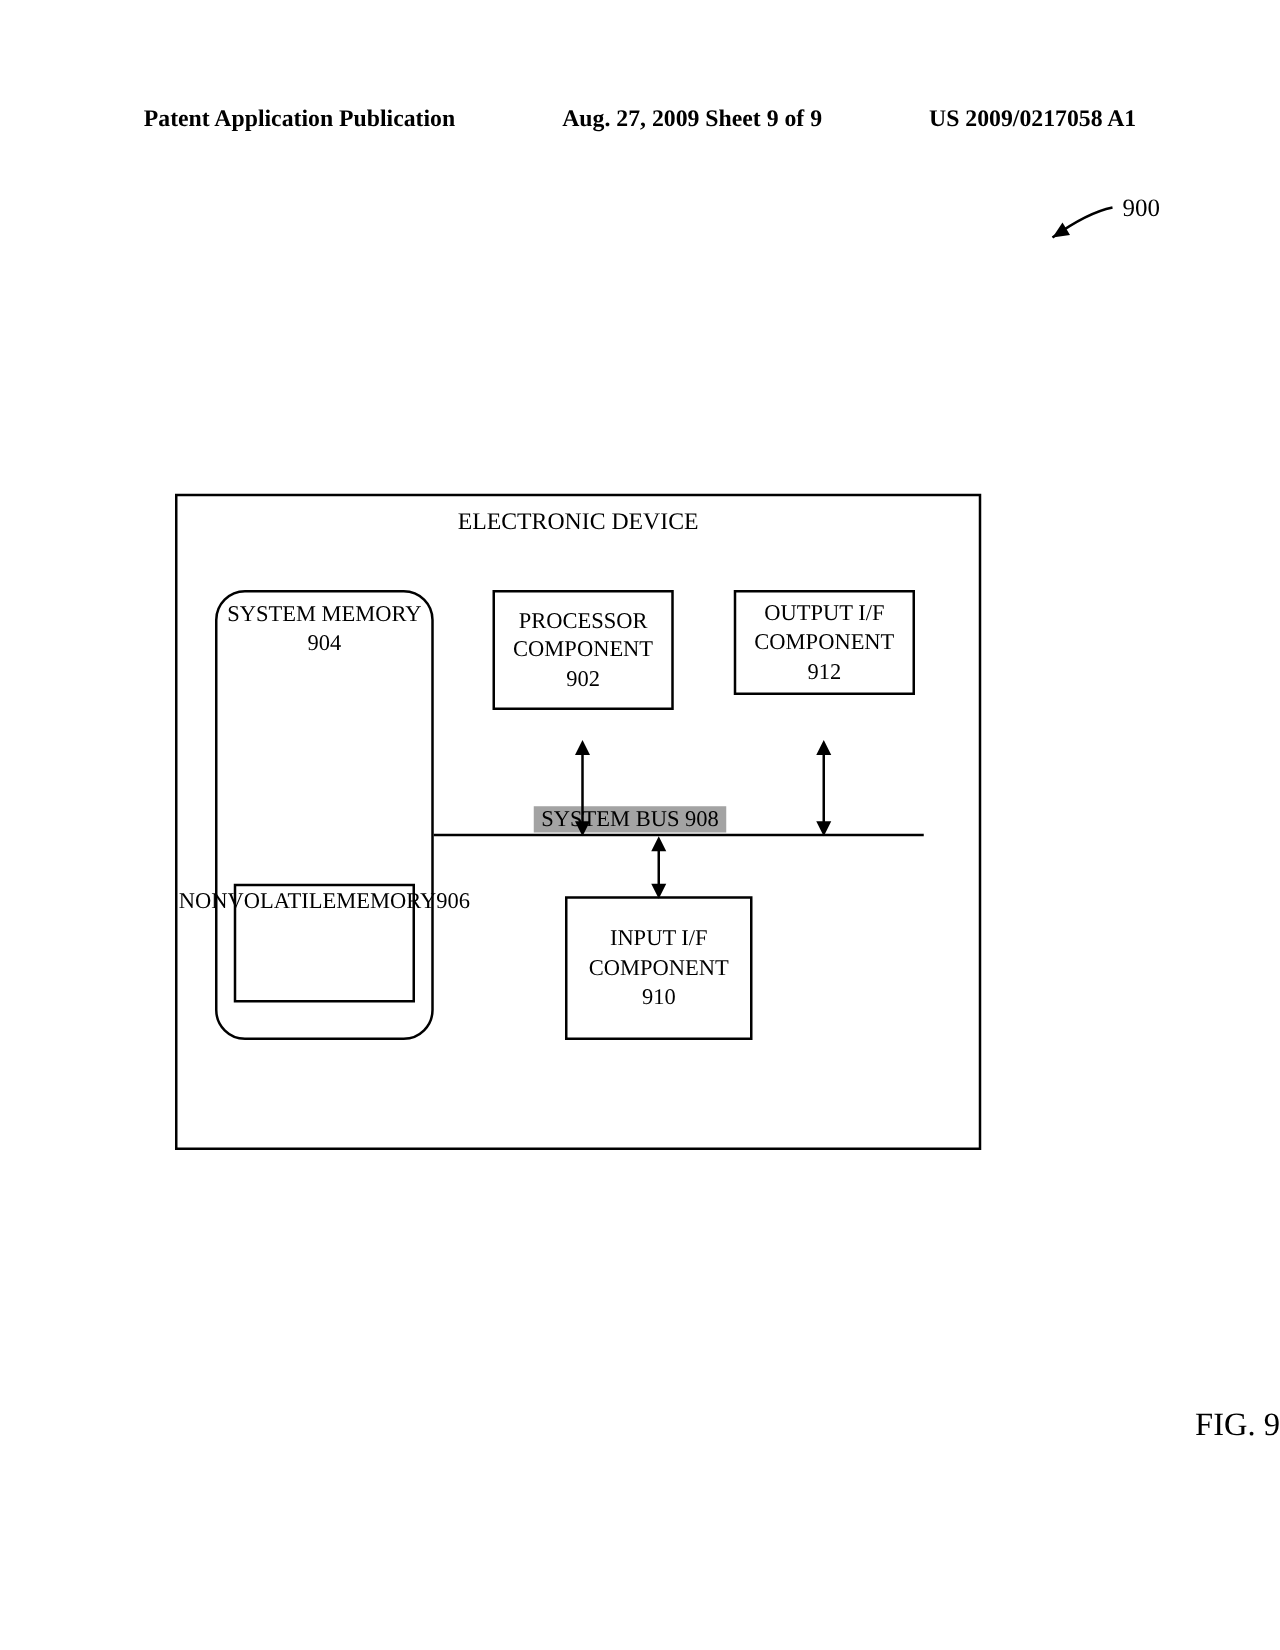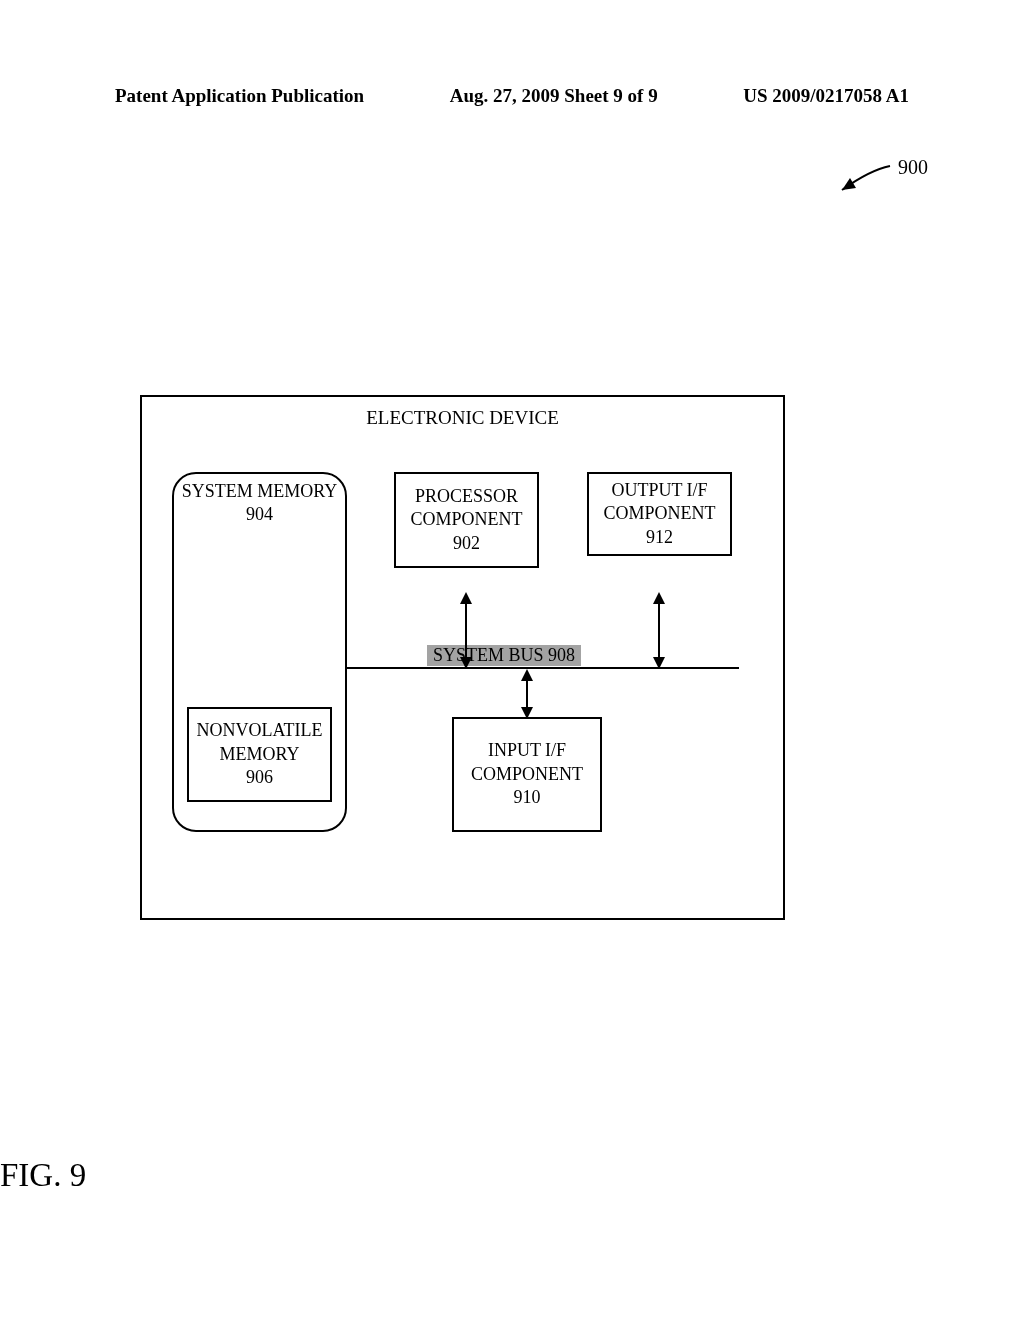--- a/index.html
+++ b/index.html
@@ -64,21 +64,21 @@
     position: absolute;
     top: 6px; left: 0; right: 0;
     text-align: center;
   }
   .nvmem {
     position: absolute;
     top: 310px; left: 45px;
     width: 145px; height: 95px;
     border: 2px solid #000;
     display: flex;
-    flex-direction: column;
+    flex-direction: row;
     justify-content: center;
     text-align: center;
     font-size: 18px;
     line-height: 1.3;
   }
   .proc  { top: 75px; left: 252px; width: 145px; height: 96px; }
   .outif { top: 75px; left: 445px; width: 145px; height: 84px; }
   .inif  { top: 320px; left: 310px; width: 150px; height: 115px; }
   .bus-label {
     position: absolute;
@@ -106,23 +106,22 @@
     width: 0; height: 0;
     border-left: 6px solid transparent;
     border-right: 6px solid transparent;
   }
   .arrow-up { border-bottom: 12px solid #000; }
   .arrow-down { border-top: 12px solid #000; }
   .fig-label {
     position: absolute;
     top: 1125px;
     left: 0; right: 0;
-    text-align: left;
-    font-size: 33px;
-    margin-top: 32px;
+    text-align: right;
+    font-size: 26px;
   }
 </style>
 </head>
 <body>
 
 <div class="header">
   <span>Patent Application Publication</span>
   <span>Aug. 27, 2009  Sheet 9 of 9</span>
   <span>US 2009/0217058 A1</span>
 </div>

